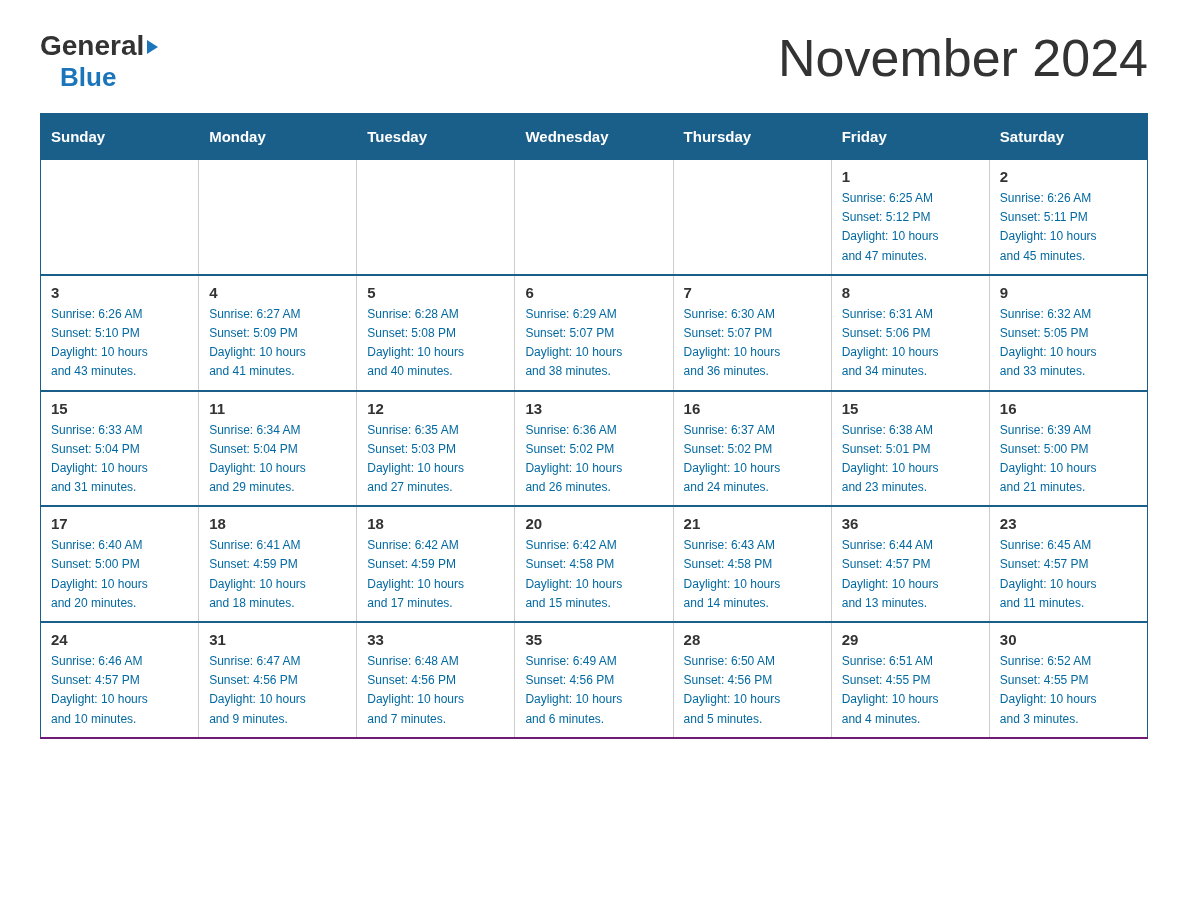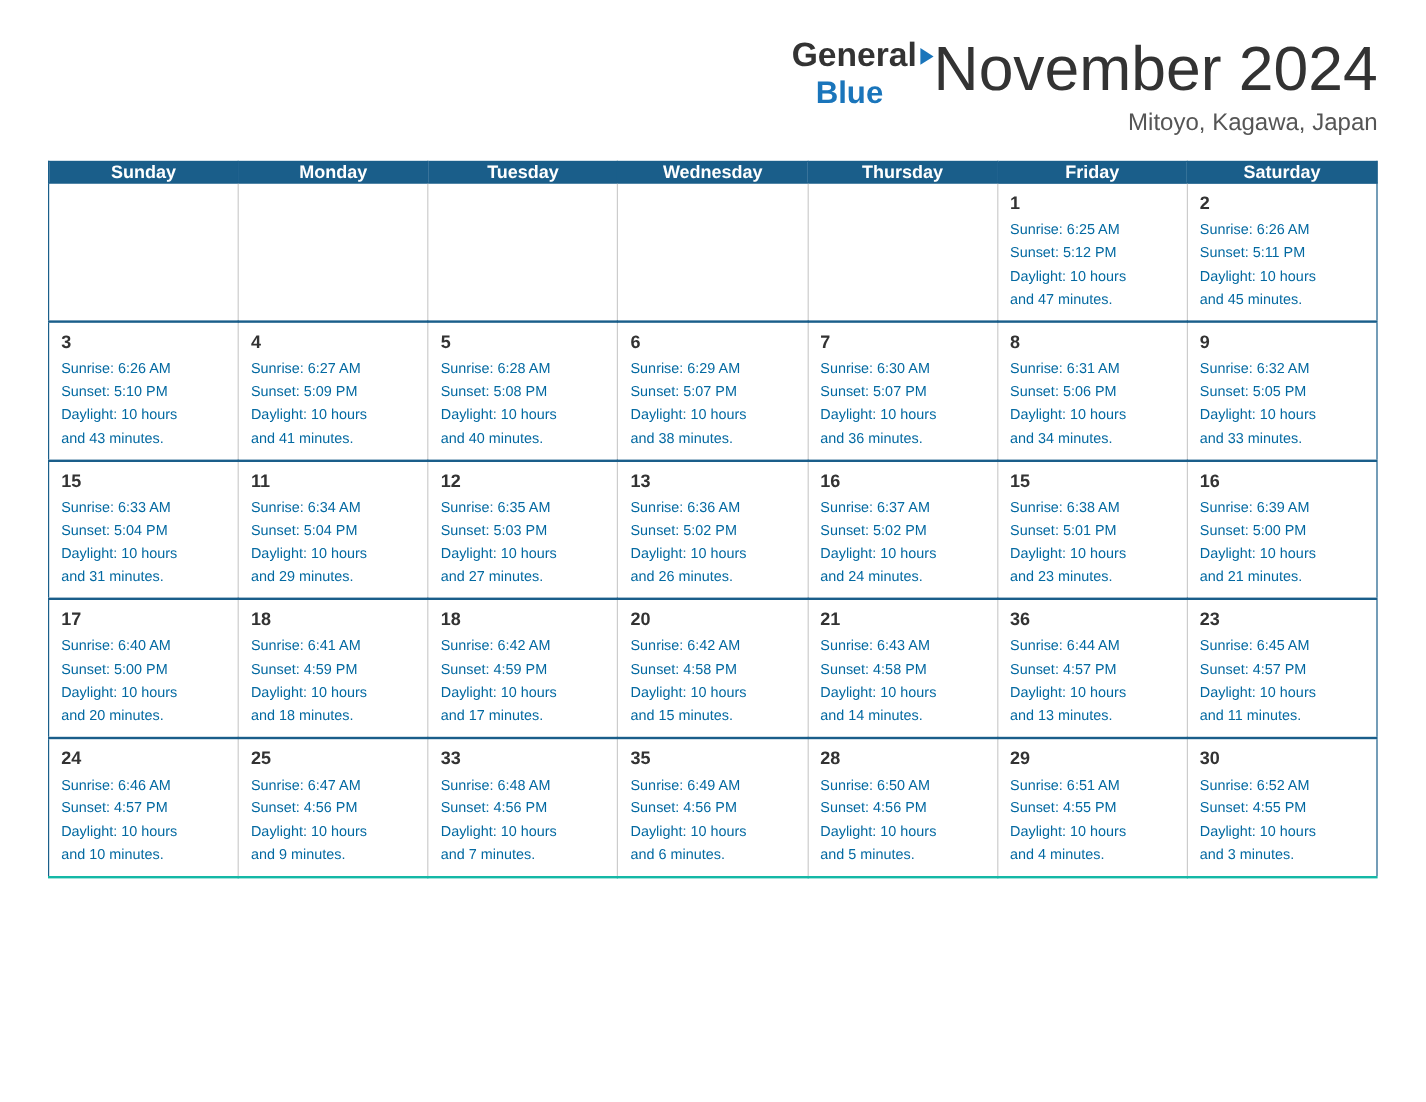--- a/index.html
+++ b/index.html
@@ -4,21 +4,21 @@
   <style>
     * { box-sizing: border-box; margin: 0; padding: 0; }
     body {
       background: #fff;
       font-family: Arial, sans-serif;
       padding: 30px 40px;
       color: #333;
     }
     .header {
       display: flex;
-      justify-content: flex-end;
+      justify-content: space-between;
       align-items: flex-start;
       margin-bottom: 20px;
     }
     .logo {
       display: flex;
       flex-direction: column;
       align-items: flex-start;
     }
     .title-block {
       text-align: right;
@@ -36,22 +36,22 @@
     }
     table {
       width: 100%;
       border-collapse: collapse;
     }
     thead th {
       background-color: #1a5e8a;
       color: #fff;
       font-size: 15px;
       font-weight: bold;
-      padding: 0 10px;
-      text-align: center;
+      padding: 14px 10px;
+      text-align: left;
       border: 1px solid #1a5e8a;
     }
     tbody tr {
       border-bottom: 2px solid #1a5e8a;
     }
     tbody td {
       vertical-align: top;
       padding: 8px 10px;
       font-size: 12.5px;
       color: #333;
@@ -75,21 +75,21 @@
     }
     .day-info {
       font-size: 12px;
       color: #0369a1;
       line-height: 1.6;
     }
     .empty-cell {
       background: #fff;
     }
     tbody tr:last-child {
-      border-bottom: 2px solid #14b8a6;
+      border-bottom: 2px solid #701a75;
     }
     .logo-row {
       display: flex;
       align-items: center;
     }
     .logo-text-general {
       font-size: 28px;
       font-weight: bold;
       color: #333;
     }
@@ -117,21 +117,20 @@
 <div class="header">
   <div class="logo">
     <div class="logo-row">
       <span class="logo-text-general">General</span>
       <span class="logo-arrow"></span>
     </div>
     <div class="logo-second-row">Blue</div>
   </div>
   <div class="title-block">
     <div class="month-title">November 2024</div>
-    <div class="location">Mitoyo, Kagawa, Japan</div>
   </div>
 </div>
 
 <table>
   <thead>
     <tr>
       <th>Sunday</th>
       <th>Monday</th>
       <th>Tuesday</th>
       <th>Wednesday</th>
@@ -245,21 +244,21 @@
           <span class="day-number">23</span>
           <div class="day-info">Sunrise: 6:45 AM<br>Sunset: 4:57 PM<br>Daylight: 10 hours<br>and 11 minutes.</div>
         </td>
       </tr>
       <tr>
         <td>
           <span class="day-number">24</span>
           <div class="day-info">Sunrise: 6:46 AM<br>Sunset: 4:57 PM<br>Daylight: 10 hours<br>and 10 minutes.</div>
         </td>
         <td>
-          <span class="day-number">25</span>
+          <span class="day-number">31</span>
           <div class="day-info">Sunrise: 6:47 AM<br>Sunset: 4:56 PM<br>Daylight: 10 hours<br>and 9 minutes.</div>
         </td>
         <td>
           <span class="day-number">33</span>
           <div class="day-info">Sunrise: 6:48 AM<br>Sunset: 4:56 PM<br>Daylight: 10 hours<br>and 7 minutes.</div>
         </td>
         <td>
           <span class="day-number">35</span>
           <div class="day-info">Sunrise: 6:49 AM<br>Sunset: 4:56 PM<br>Daylight: 10 hours<br>and 6 minutes.</div>
         </td>

